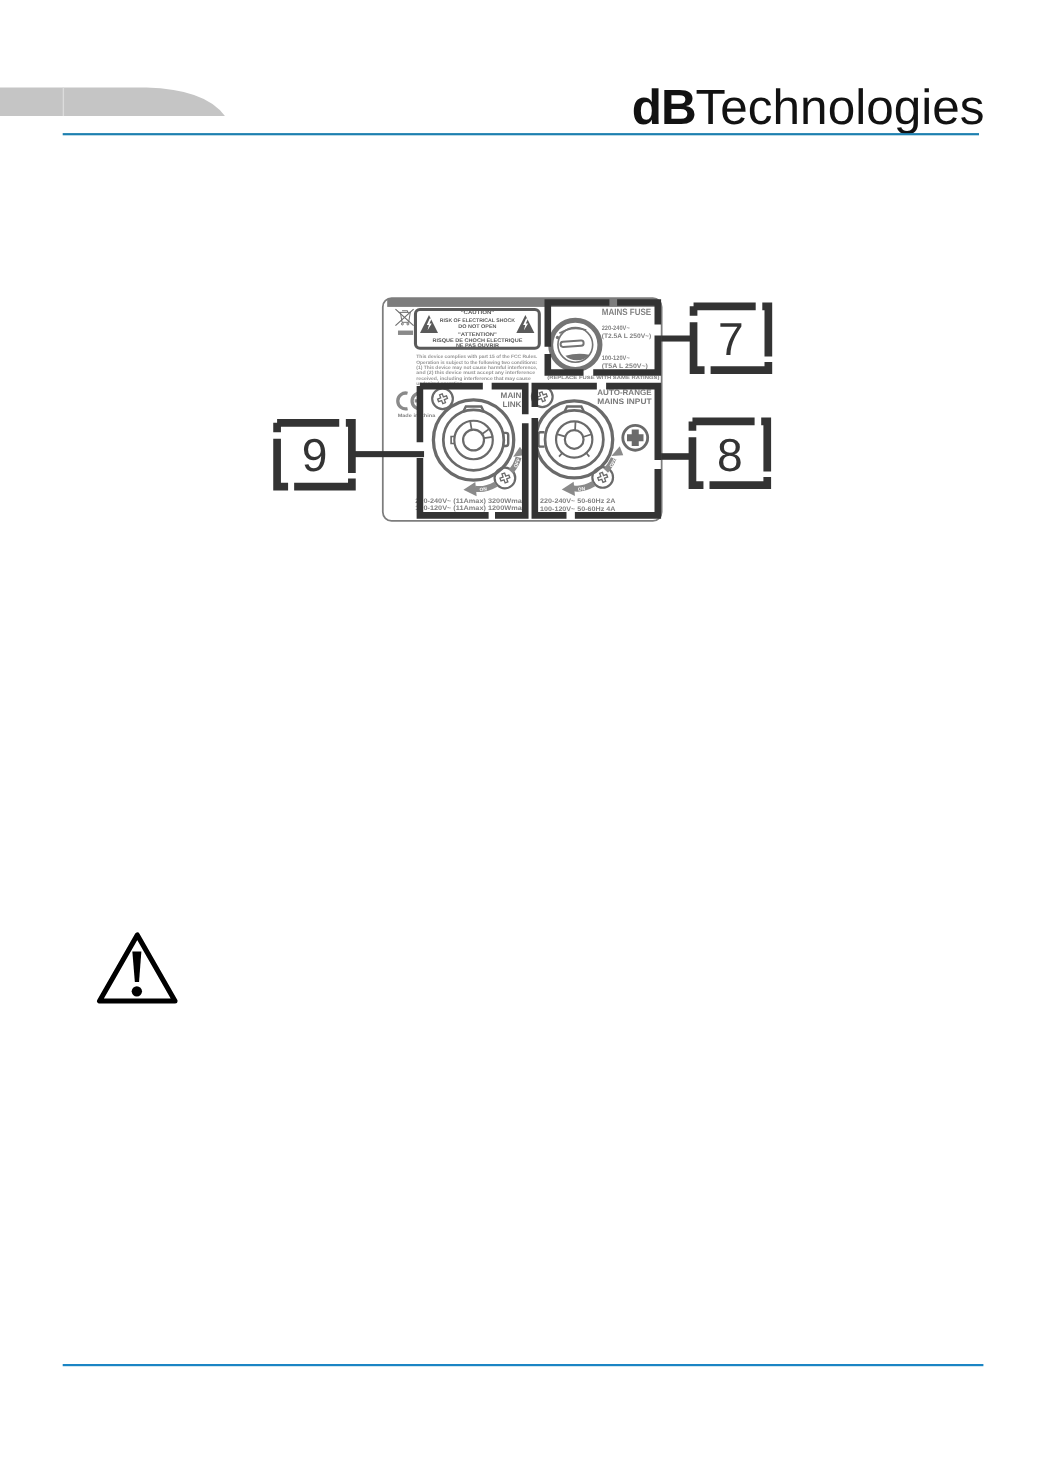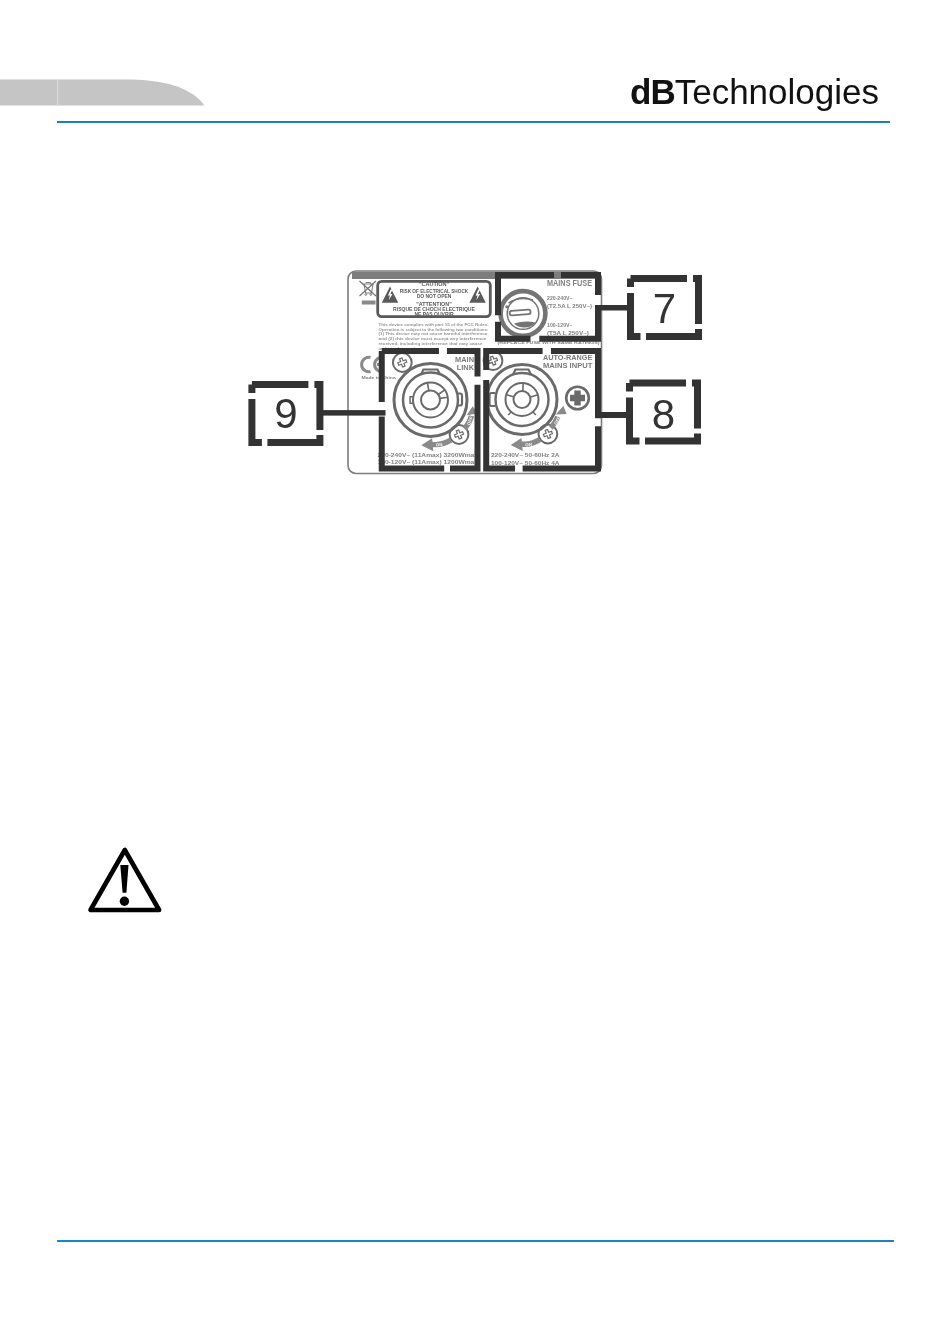--- a/index.html
+++ b/index.html
@@ -8,21 +8,21 @@
   .abs{position:absolute;}
 </style>
 </head>
 <body>
 
 <svg class="abs" style="left:0;top:74px;" width="230" height="40" viewBox="0 0 230 40">
   <path d="M0,5.5 L133,5.5 Q187,7 204.5,31.5 L0,31.5 Z" fill="#c5c5c5"></path>
   <rect x="57" y="5.5" width="1.2" height="26" fill="#dcdcdc"></rect>
 </svg>
 
-<div class="abs" style="right:71px;top:72px;font-size:35px;color:#121212;letter-spacing:0px;white-space:nowrap;"><b style="letter-spacing:-1px;">dB</b>Technologies</div>
+<div class="abs" style="right:55px;top:72px;font-size:45px;color:#121212;letter-spacing:0px;white-space:nowrap;"><b style="letter-spacing:-1px;">dB</b>Technologies</div>
 
 <div class="abs" style="left:57px;top:120.8px;width:833px;height:2px;background:#1d80b0;"></div>
 
 <svg class="abs" style="left:240px;top:258px;" width="470" height="224" viewBox="240 258 470 224">
 
   <rect x="348" y="271" width="253.5" height="202.5" rx="8" fill="#ffffff" stroke="#7d7d7d" stroke-width="1.6"></rect>
 
   <rect x="352" y="271.8" width="246" height="7.2" fill="#7d7d7d"></rect>
 
   <g stroke="#6f6f6f" fill="none" stroke-width="0.9">

